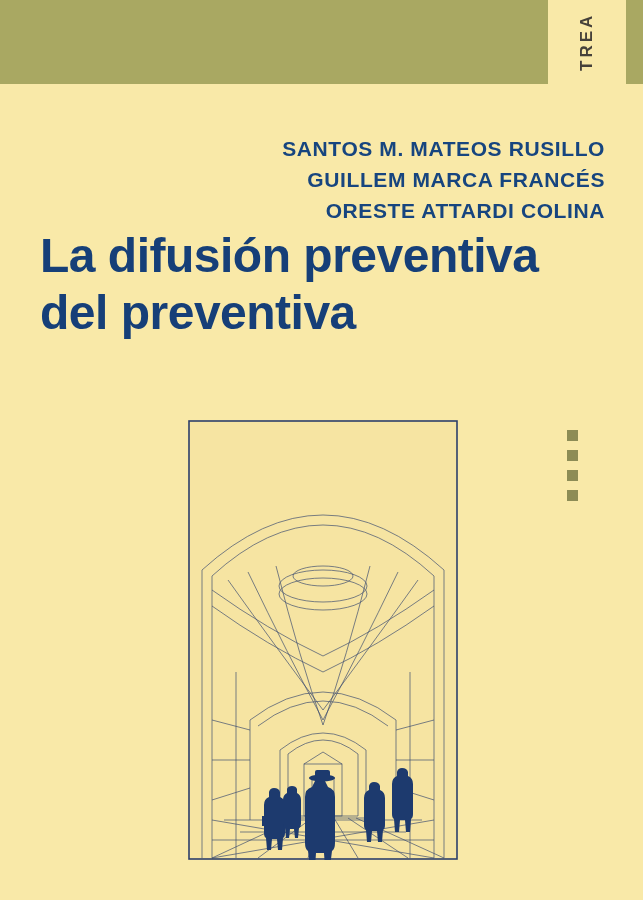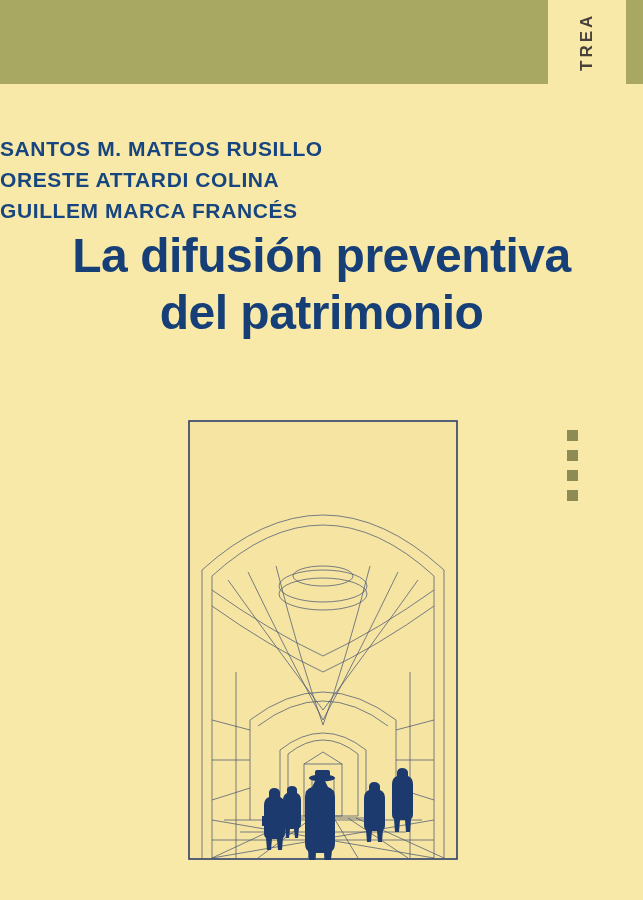--- a/index.html
+++ b/index.html
@@ -66,37 +66,37 @@
     width: 11px;
     height: 11px;
     background: #8d8c55;
   }
   
   .authors {
     position: absolute;
     left: 0;
     top: 133px;
     width: 605px;
-    text-align: left;
+    text-align: right;
   }
   .author-line {
     font-size: 21px;
     font-weight: 700;
     letter-spacing: 0.6px;
     color: #17457f;
     line-height: 1.48;
     text-transform: uppercase;
   }
   
   .title {
     position: absolute;
     left: 40px;
     top: 228px;
     width: 563px;
-    text-align: center;
+    text-align: left;
     color: #163f78;
     font-size: 48px;
     font-weight: 700;
     line-height: 1.18;
     letter-spacing: -0.5px;
   }
   
   .illustration {
     position: absolute;
     left: 188px;
@@ -121,27 +121,27 @@
 
   <div class="squares-strip">
     <div class="sq"></div>
     <div class="sq"></div>
     <div class="sq"></div>
     <div class="sq"></div>
   </div>
 
   <div class="authors">
     <div class="author-line">Santos M. Mateos Rusillo</div>
+    <div class="author-line">Guillem Marca Francés</div>
     <div class="author-line">Oreste Attardi Colina</div>
-    <div class="author-line">Guillem Marca Francés</div>
   </div>
 
   <div class="title">
     <div>La difusión preventiva</div>
-    <div>del patrimonio</div>
+    <div>del preventiva</div>
   </div>
 
   <div class="illustration">
     <svg width="270" height="440" viewBox="0 0 270 440" xmlns="http://www.w3.org/2000/svg">
       <defs>
         <linearGradient id="floorg" x1="0" y1="0" x2="0" y2="1">
           <stop offset="0%" stop-color="#e9d98f"></stop>
           <stop offset="100%" stop-color="#f3e3a0"></stop>
         </linearGradient>
       </defs>

